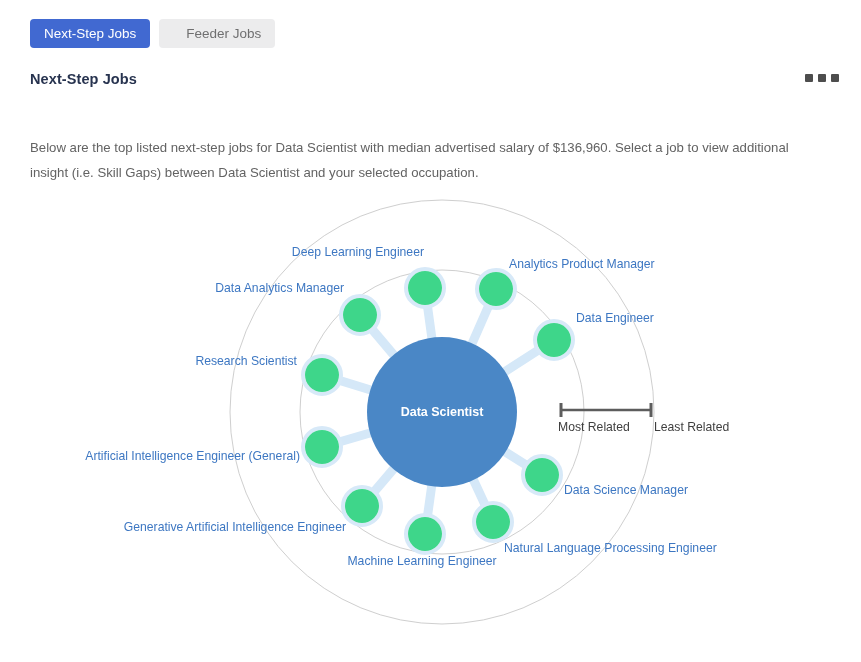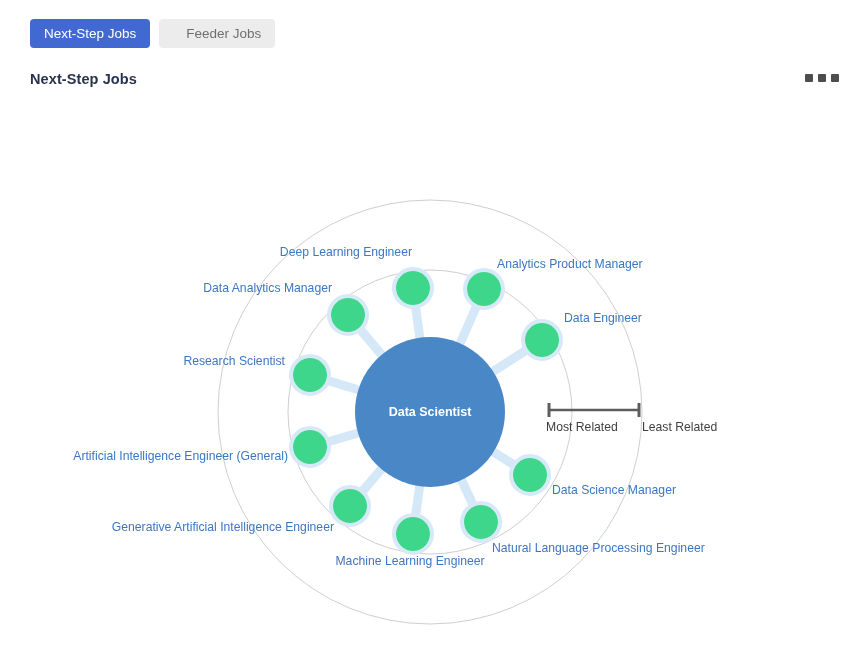--- a/index.html
+++ b/index.html
@@ -27,21 +27,21 @@
   .more-menu{position:absolute;right:22px;top:74px;display:flex;gap:5px;cursor:pointer;}
   .more-menu i{display:block;width:8px;height:8px;background:#4d4d4d;border-radius:1px;}
 
   
   .desc{
     position:absolute;left:30px;top:122px;width:800px;
     font-size:13.2px;line-height:25px;color:#636363;
   }
 
   
-  .chart-wrap{position:absolute;left:0;top:180px;width:685px;height:470px;}
+  .chart-wrap{position:absolute;left:12px;top:180px;width:685px;height:470px;}
   svg{display:block;}
   .ring{fill:none;stroke:#cfcfcf;stroke-width:1;}
   .spoke{stroke:#d5e8f8;stroke-width:9;stroke-linecap:round;}
   .node-halo{fill:#ffffff;stroke:#d7e9f8;stroke-width:4;}
   .node{fill:#3ed68a;}
   .core{fill:#4a87c6;}
   .core-label{fill:#ffffff;font-size:12.5px;font-weight:bold;font-family:"Liberation Sans", sans-serif;}
   .node-label{fill:#3d77c2;font-size:12.2px;font-family:"Liberation Sans", sans-serif;}
   .legend-bar{stroke:#5d5d5d;stroke-width:2.5;}
   .legend-cap{stroke:#5d5d5d;stroke-width:3;}
@@ -57,20 +57,21 @@
     <button class="tab inactive">Feeder Jobs</button>
   </div>
 
   <div class="page-title">Next-Step Jobs</div>
   <div class="more-menu">
     <i></i>
     <i></i>
     <i></i>
   </div>
 
+  <p class="desc">Below are the top listed next-step jobs for Data Scientist with median advertised salary of $136,960. Select a job to view additional insight (i.e. Skill Gaps) between Data Scientist and your selected occupation.</p>
 
   <div class="chart-wrap">
     <svg width="861" height="470" viewBox="0 0 861 470">
       <g id="rings-group">
           <circle class="ring" cx="430" cy="232" r="72"></circle>
           <circle class="ring" cx="430" cy="232" r="142"></circle>
           <circle class="ring" cx="430" cy="232" r="212"></circle>
         </g>
       <g id="spokes-group">
           <line class="spoke" x1="430" y1="232" x2="413" y2="108"></line>

